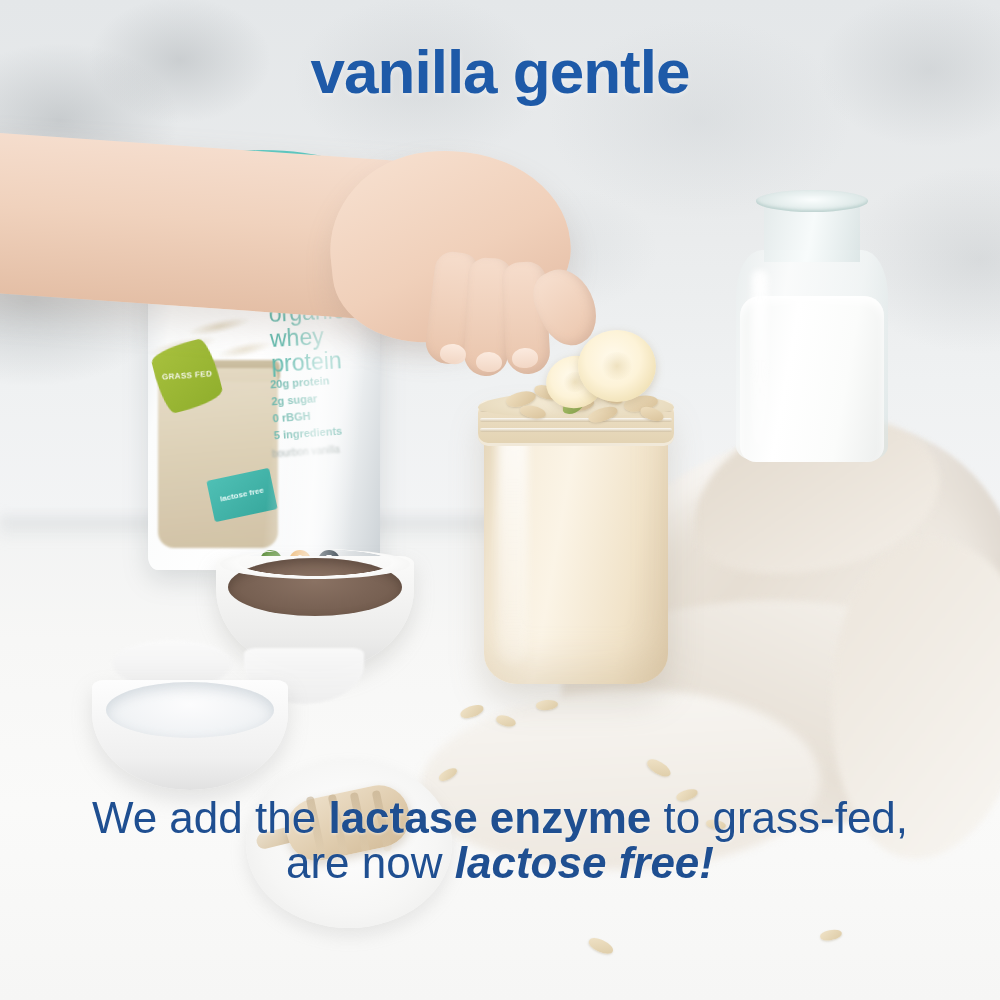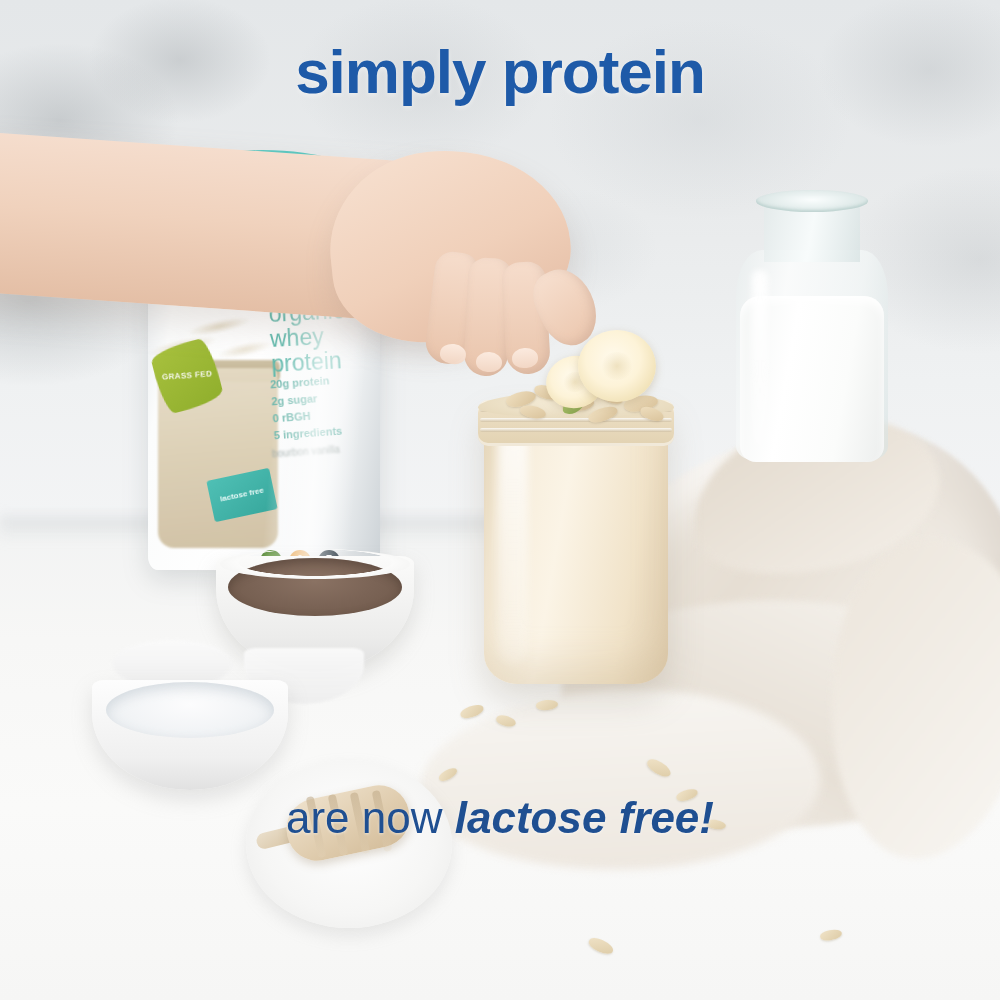--- a/index.html
+++ b/index.html
@@ -499,19 +499,20 @@
   <div class="crumb" style="left:460px;top:706px;width:24px;height:11px;transform:rotate(-20deg)"></div>
   <div class="crumb" style="left:496px;top:716px;width:20px;height:10px;transform:rotate(14deg)"></div>
   <div class="crumb" style="left:536px;top:700px;width:22px;height:10px;transform:rotate(-6deg)"></div>
   <div class="crumb" style="left:646px;top:762px;width:26px;height:12px;transform:rotate(30deg)"></div>
   <div class="crumb" style="left:676px;top:790px;width:22px;height:10px;transform:rotate(-18deg)"></div>
   <div class="crumb" style="left:706px;top:820px;width:20px;height:9px;transform:rotate(8deg)"></div>
   <div class="crumb" style="left:438px;top:770px;width:20px;height:9px;transform:rotate(-30deg)"></div>
   <div class="crumb" style="left:588px;top:940px;width:26px;height:12px;transform:rotate(24deg)"></div>
   <div class="crumb" style="left:820px;top:930px;width:22px;height:10px;transform:rotate(-12deg)"></div>
 
-  <div class="headline">simply protein</div>
+  <div class="headline">vanilla gentle</div>
 
   <div class="copy">
+    <span class="line"><span>We add the </span><b>lactase enzyme</b><span> to grass-fed,</span></span>
     <span class="line"><span>are now </span><i>lactose free!</i></span>
   </div>
 
 </div>
 
 </body></html>

